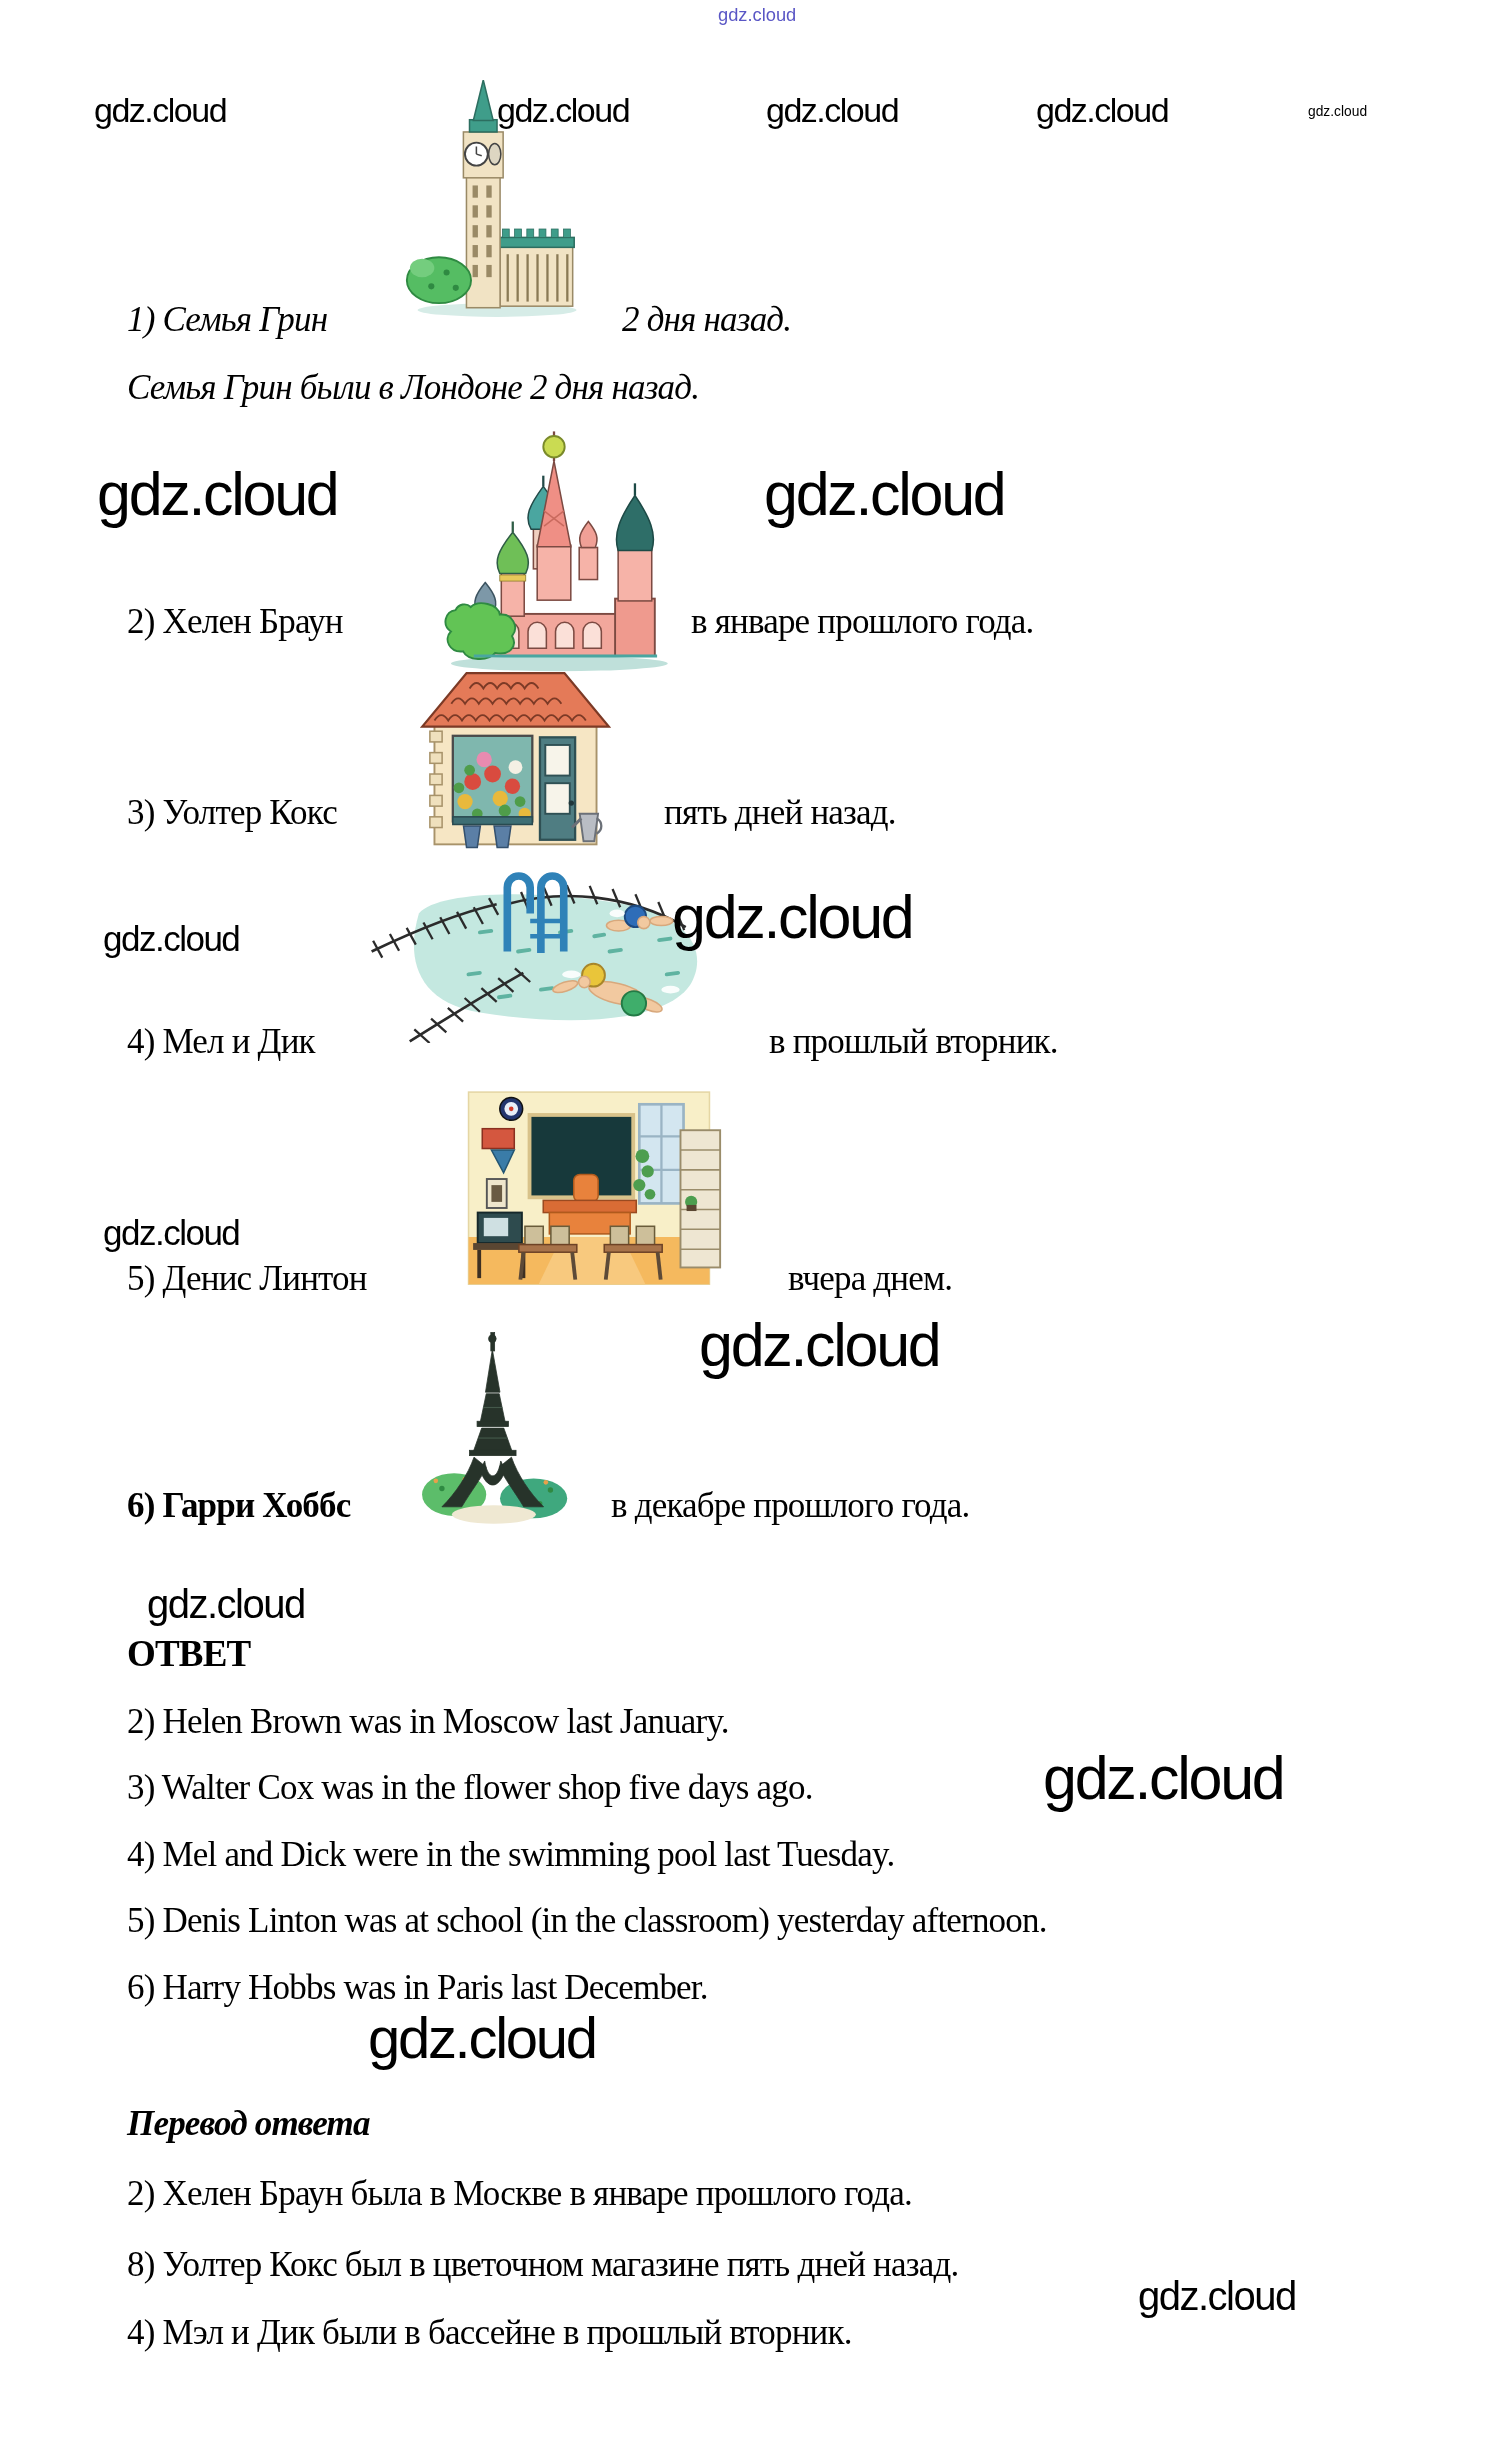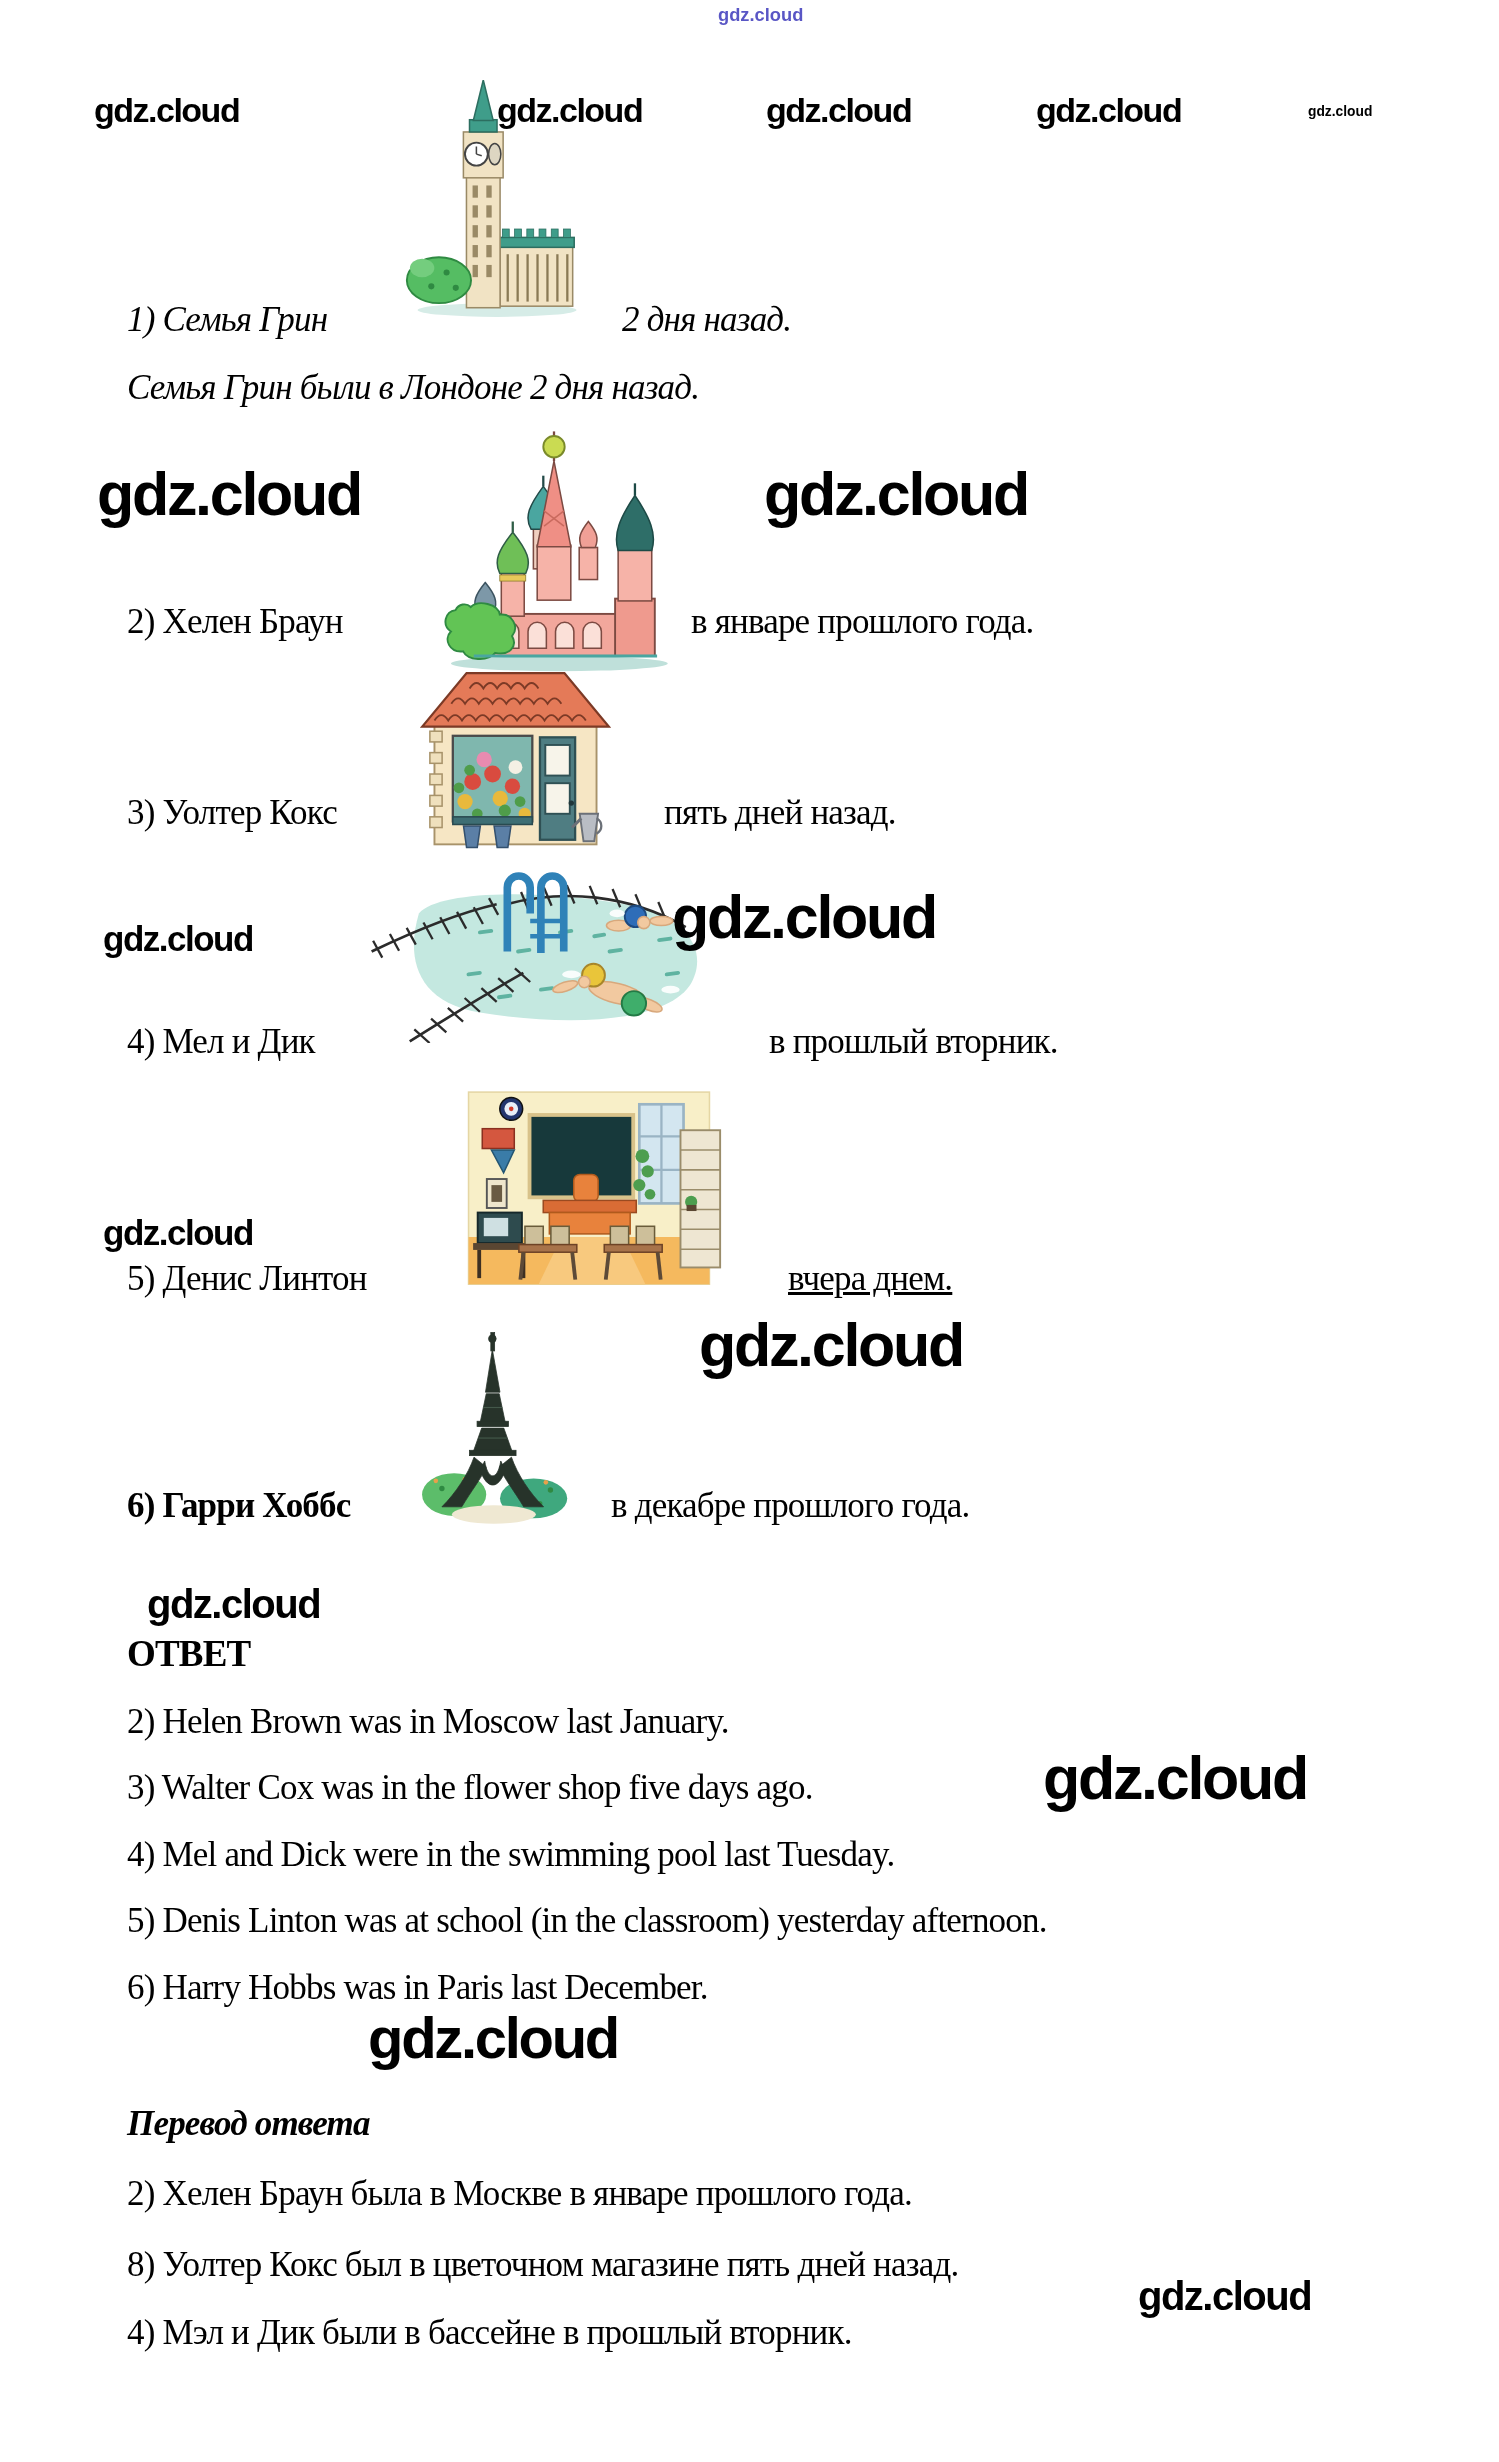--- a/index.html
+++ b/index.html
@@ -2,21 +2,21 @@
 <html style="font-size:12.2px"><head>
 <meta charset="utf-8">
 <style>
   html,body{margin:0;padding:0;background:#ffffff;}
   #page{position:relative;width:1500px;height:2462px;background:#ffffff;overflow:hidden;
         font-family:"Liberation Serif",serif;color:#000;}
   .t{position:absolute;white-space:nowrap;line-height:1.05;}
   .serif{font-family:"Liberation Serif",serif;font-size:35px;letter-spacing:-0.8px;margin-left:28px;}
   .it{font-style:italic;}
   .b{font-weight:bold;}
-  .wm{font-family:"Liberation Sans",sans-serif;font-weight:bold;color:#000;}
+  .wm{font-family:"Liberation Sans",sans-serif;font-weight:normal;color:#000;}
   .wm-lg{font-size:61px;letter-spacing:-2.3px;}
   .wm-md{font-size:35px;letter-spacing:-1.5px;}
   .wm-sm{font-size:34px;letter-spacing:-1.5px;}
   .wm-xs{font-size:13.8px;letter-spacing:0;}
   .wm-blue{font-size:18.3px;letter-spacing:0;color:#3d39bb;opacity:.85;}
   .illus{position:absolute;}
   svg{display:block;}
 </style>
 </head>
 <body>
@@ -319,21 +319,21 @@
       <rect x="248" y="184" width="24" height="26" fill="#cdbf9a" stroke="#6a5c3a" stroke-width="2"></rect>
       <rect x="206" y="208" width="76" height="10" fill="#a8734a" stroke="#6e4326" stroke-width="2"></rect>
       <line x1="212" y1="218" x2="208" y2="254" stroke="#5d4a37" stroke-width="5"></line>
       <line x1="276" y1="218" x2="280" y2="254" stroke="#5d4a37" stroke-width="5"></line>
     </svg>
   </div>
 
   <span class="t wm wm-md" style="left:103px;top:1215px;">gdz.cloud</span>
 
   <span class="t serif" style="left:99px;top:1261px;">5) Денис Линтон</span>
-  <span class="t serif" style="left:760px;top:1261px;text-decoration:underline;">вчера днем.</span>
+  <span class="t serif" style="left:760px;top:1261px;">вчера днем.</span>
 
   <span class="t wm wm-lg" style="left:699px;top:1313px;">gdz.cloud</span>
 
   <div class="illus" style="left:419px;top:1331px;">
     <svg width="149" height="195" viewBox="0 0 195 255">
 
       <ellipse cx="46" cy="214" rx="42" ry="28" fill="#5cbd6a"></ellipse>
       <ellipse cx="150" cy="219" rx="44" ry="26" fill="#3fa87e"></ellipse>
       <ellipse cx="98" cy="240" rx="55" ry="12" fill="#efe8d2"></ellipse>
       <g fill="#2f8a42">

